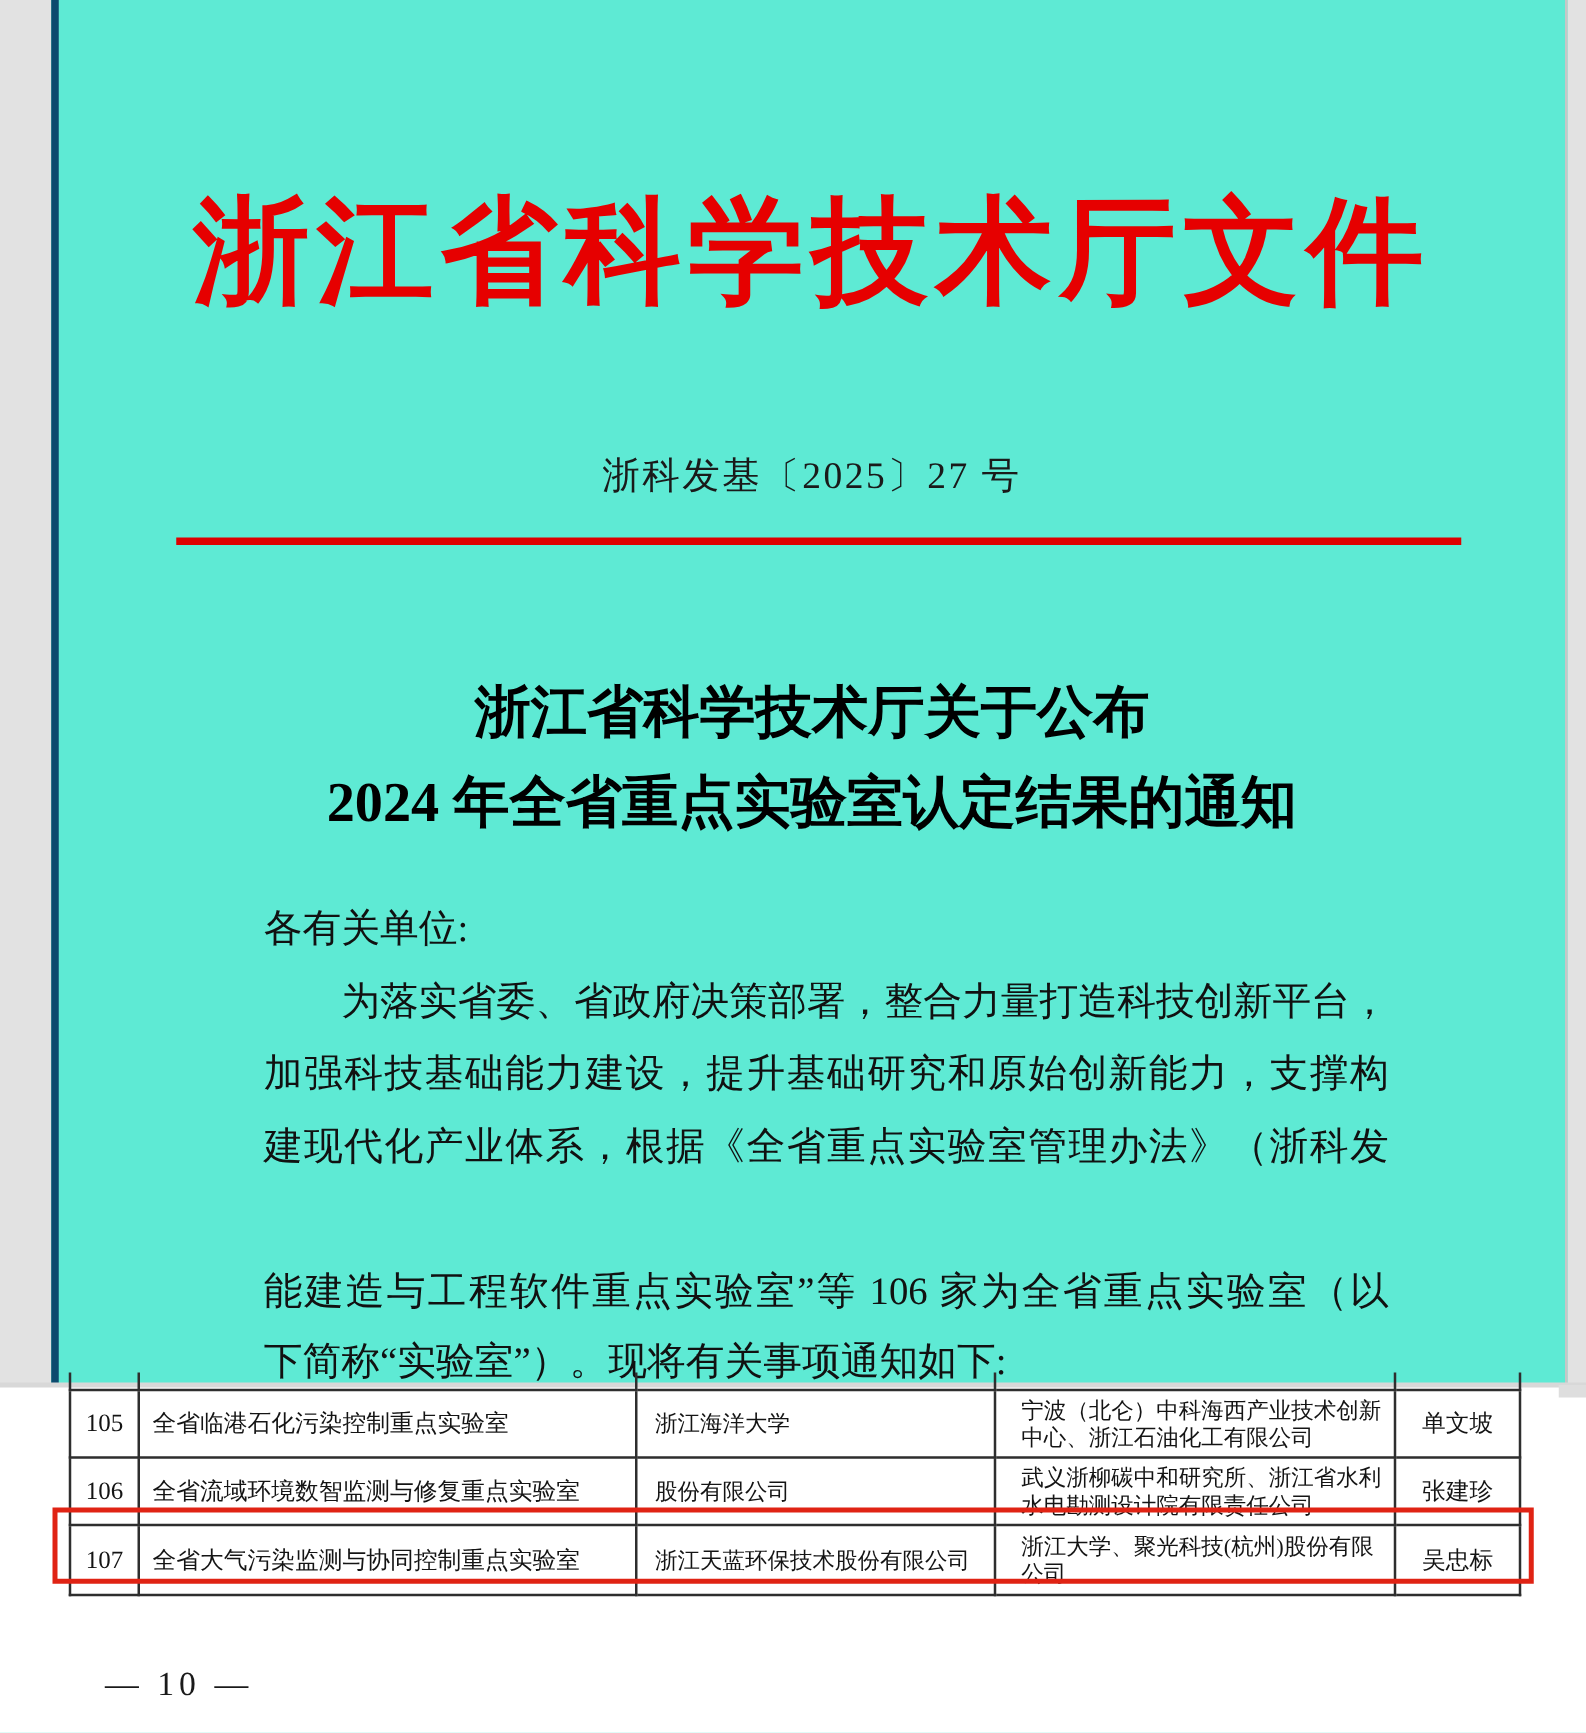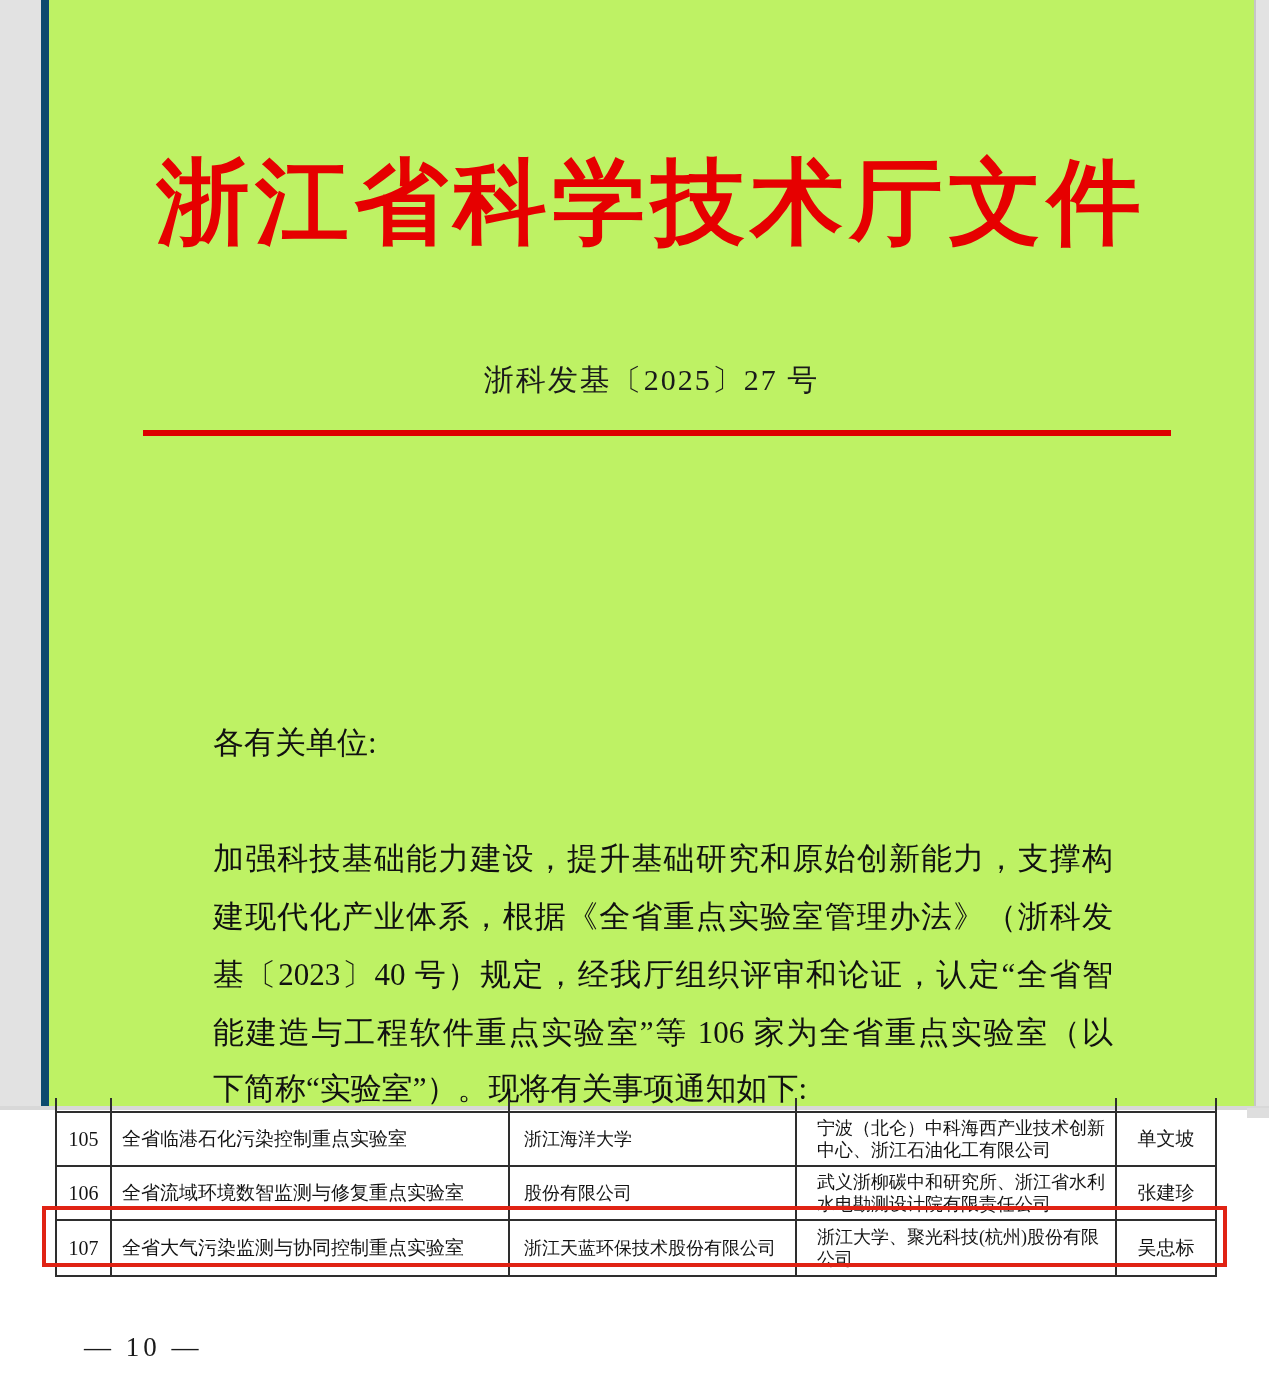--- a/index.html
+++ b/index.html
@@ -9,22 +9,22 @@
     font-family:"Liberation Serif","DejaVu Serif",serif;
   }
 
   
   .upper-bg {
     position:absolute; left:0; top:0; width:1269px; height:1108px;
     background:#e2e2e2;
   }
   .upper-page {
     position:absolute; left:41px; top:0; width:1205px; height:1108px;
-    background:#bef264;
-    border-left:8px solid #0c4a6e; border-right:2px solid #c6c6c6;
+    background:#5eead4;
+    border-left:6px solid #0c4a6e; border-right:2px solid #c6c6c6;
   }
   .letterhead {
     position:absolute; top:150px; left:0; width:100%;
     text-align:center; font-size:93px; font-weight:bold;
     letter-spacing:6px; line-height:1.15; color:#e60000;
     white-space:nowrap;
   }
   .doc-number {
     position:absolute; top:360px; left:0; width:100%;
     text-align:center; font-size:30px; letter-spacing:2px; color:#1a1a1a;
@@ -94,26 +94,30 @@
 
   <div class="upper-bg"></div>
 
   <div class="upper-page">
     <div class="letterhead">浙江省科学技术厅文件</div>
 
     <div class="doc-number">浙科发基〔2025〕27 号</div>
 
     <div class="red-rule"></div>
 
+    <div class="notice-title">
+      <div class="notice-line">浙江省科学技术厅关于公布</div>
+      <div class="notice-line">2024 年全省重点实验室认定结果的通知</div>
+    </div>
 
     <div class="salutation">各有关单位:</div>
 
+    <div class="body-line jline indent bl0">为落实省委、省政府决策部署，整合力量打造科技创新平台，</div>
     <div class="body-line jline bl1">加强科技基础能力建设，提升基础研究和原始创新能力，支撑构</div>
     <div class="body-line jline bl2">建现代化产业体系，根据《全省重点实验室管理办法》（浙科发</div>
-    <div class="body-line jline bl3">基〔2023〕40 号）规定，经我厅组织评审和论证，认定“全省智</div>
     <div class="body-line jline bl4">能建造与工程软件重点实验室”等 106 家为全省重点实验室（以</div>
     <div class="body-line bl5">下简称“实验室”）。现将有关事项通知如下:</div>
   </div>
 
   <div class="section-divider"></div>
   <div class="corner-remnant"></div>
 
   <table class="lab-table">
     <colgroup>
       <col style="width:55px">

